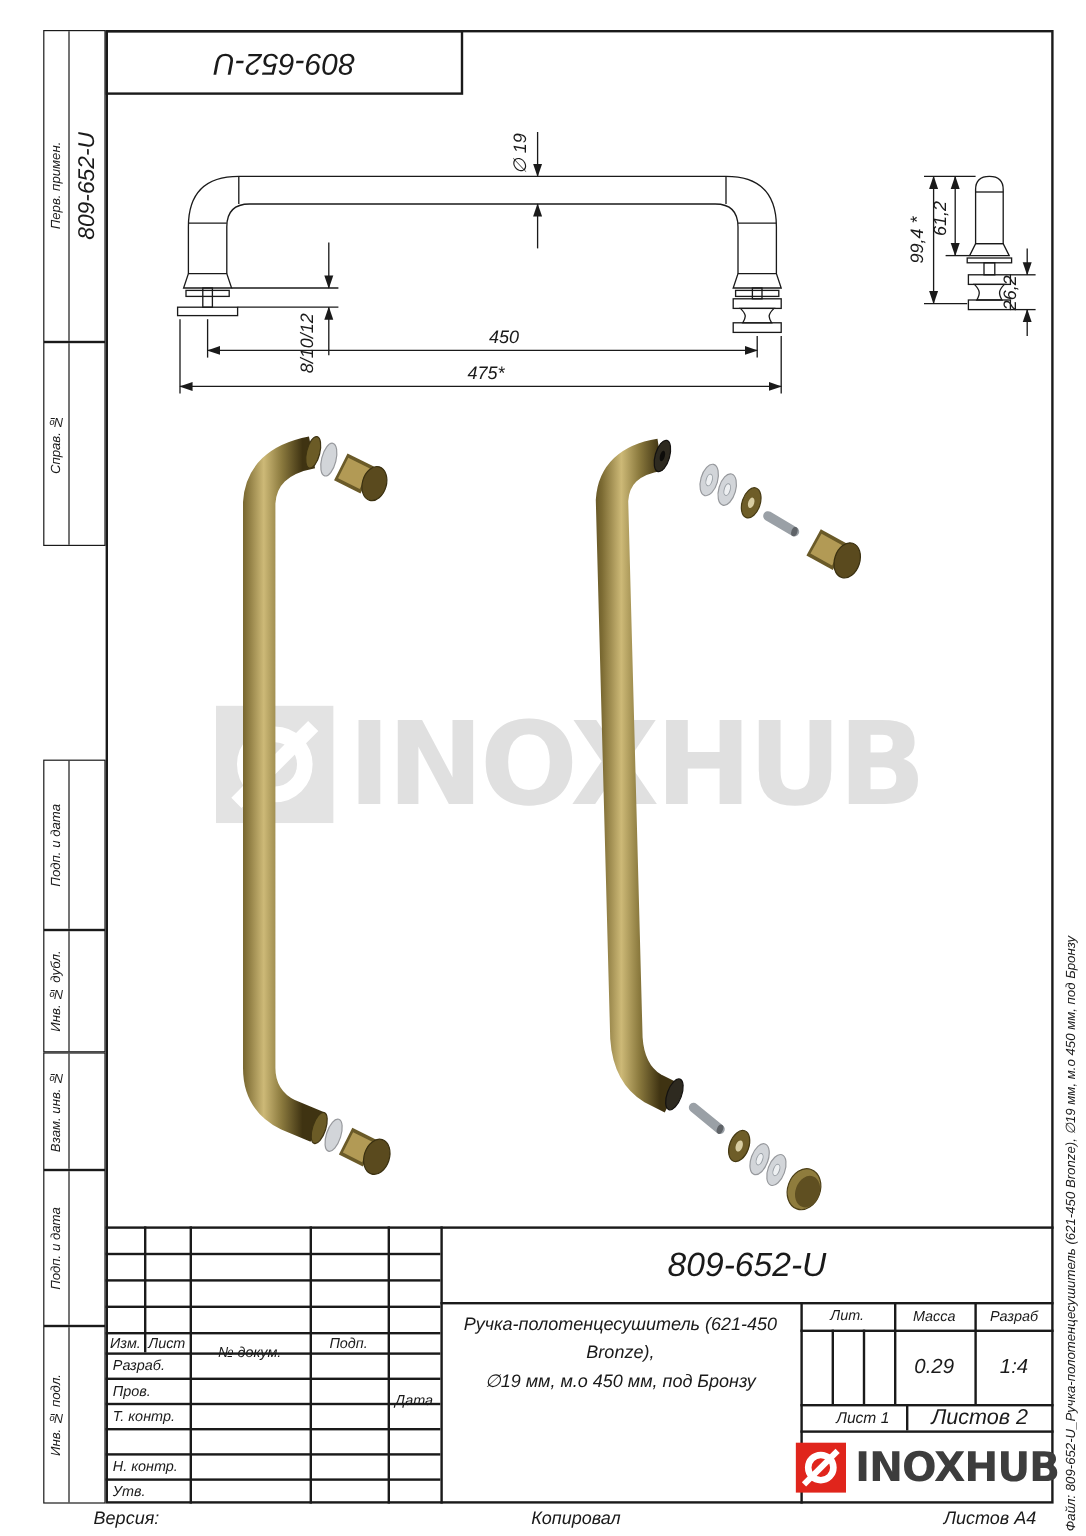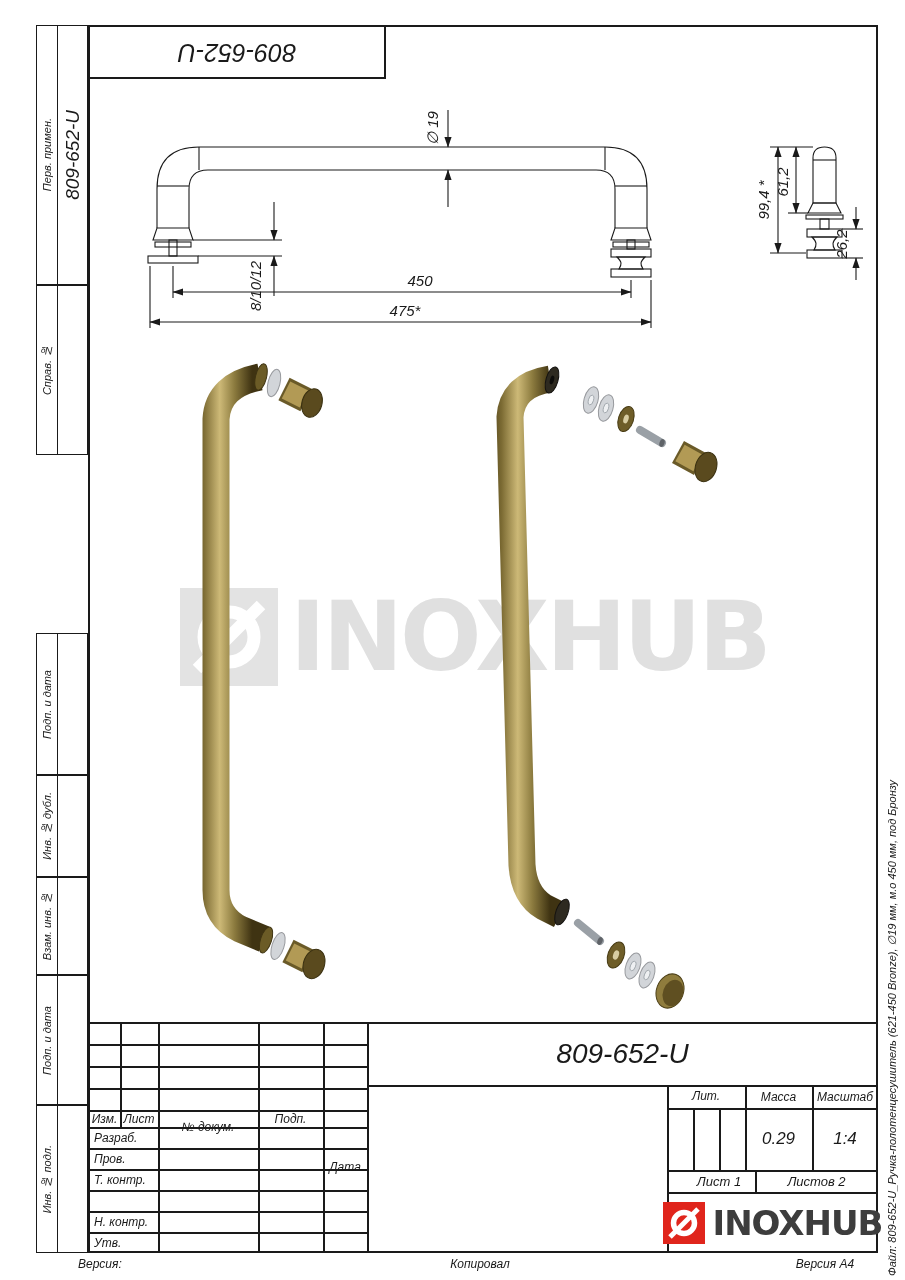--- a/index.html
+++ b/index.html
@@ -27,21 +27,21 @@
   .lbl{position:absolute;font-style:italic;font-size:12px;display:flex;
        align-items:center;justify-content:center;box-sizing:border-box;}
   .lbl.left{justify-content:flex-start;padding-left:5px;}
   .watermark{position:absolute;left:180px;top:588px;display:flex;
              align-items:center;gap:12px;}
   .watermark .wm-text{font-size:96px;font-weight:bold;color:#e0e0e0;
                       letter-spacing:-3px;line-height:96px;font-family:"DejaVu Sans",sans-serif;}
   .logo-box{display:flex;align-items:center;gap:8px;}
   .logo-text{font-size:34px;font-weight:800;color:#3d3d3d;letter-spacing:-1px;
              font-family:"DejaVu Sans",sans-serif;}
-  .footer-lbl{position:absolute;font-style:italic;font-size:12px;}
+  .footer-lbl{position:absolute;font-style:italic;font-size:15px;}
   .file-label{position:absolute;left:886px;top:1276px;width:520px;
               transform:rotate(-90deg);transform-origin:0 0;
               font-style:italic;font-size:11px;white-space:nowrap;}
   svg text.dim{font-family:"Liberation Sans",sans-serif;font-style:italic;
                font-size:15px;fill:#1a1a1a;}
   svg .thin{stroke:#1a1a1a;stroke-width:1.1;fill:none;}
 </style>
 </head>
 <body>
 
@@ -281,39 +281,41 @@
 
   <div class="lbl left" style="left:89px;top:1127px;width:68px;height:21px;">Разраб.</div>
   <div class="lbl left" style="left:89px;top:1148px;width:68px;height:21px;">Пров.</div>
   <div class="lbl left" style="left:89px;top:1169px;width:68px;height:21px;">Т. контр.</div>
   <div class="lbl left" style="left:89px;top:1211px;width:68px;height:21px;text-align:right;">Н. контр.</div>
   <div class="lbl left" style="left:89px;top:1232px;width:68px;height:21px;">Утв.</div>
 
   <div class="lbl" style="left:367px;top:1022px;width:511px;height:63px;font-size:28px;">809-652-U</div>
 
   <div class="abs" style="left:367px;top:1092px;width:300px;text-align:center;">
+    <div class="it" style="font-size:15px;line-height:1.6;">Ручка-полотенцесушитель (621-450 Bronze),</div>
+    <div class="it" style="font-size:15px;line-height:1.6;">∅19 мм, м.о 450 мм, под Бронзу</div>
   </div>
 
   <div class="lbl" style="left:667px;top:1085px;width:78px;height:21px;">Лит.</div>
   <div class="lbl" style="left:745px;top:1085px;width:67px;height:23px;">Масса</div>
-  <div class="lbl" style="left:812px;top:1085px;width:66px;height:23px;">Масштаб</div>
+  <div class="lbl" style="left:812px;top:1085px;width:66px;height:23px;">Разраб</div>
   <div class="lbl" style="left:745px;top:1108px;width:67px;height:62px;font-size:17px;">0.29</div>
   <div class="lbl" style="left:812px;top:1108px;width:66px;height:62px;font-size:17px;">1:4</div>
   <div class="lbl" style="left:667px;top:1170px;width:104px;height:22px;font-size:13px;">Лист 1</div>
-  <div class="lbl" style="left:755px;top:1170px;width:123px;height:22px;font-size:13px;">Листов 2</div>
+  <div class="lbl" style="left:755px;top:1170px;width:123px;height:22px;font-size:18px;">Листов 2</div>
 
   <div class="abs ctr" style="left:667px;top:1192px;width:211px;height:61px;">
     <div class="logo-box">
       <svg width="42" height="42">
         <rect width="42" height="42" fill="#e0251c"></rect>
         <circle cx="21" cy="21" r="10.5" stroke="#ffffff" stroke-width="5.5" fill="none"></circle>
         <line x1="7" y1="35" x2="35" y2="7" stroke="#ffffff" stroke-width="5"></line>
       </svg>
       <span class="logo-text">INOXHUB</span>
     </div>
   </div>
 
   <div class="footer-lbl" style="left:78px;top:1257px;">Версия:</div>
   <div class="footer-lbl" style="left:380px;top:1257px;width:200px;text-align:center;">Копировал</div>
-  <div class="footer-lbl" style="left:760px;top:1257px;width:130px;text-align:center;">Версия А4</div>
+  <div class="footer-lbl" style="left:760px;top:1257px;width:130px;text-align:center;">Листов А4</div>
   <div class="file-label">Файл: 809-652-U_Ручка-полотенцесушитель (621-450 Bronze), ∅19 мм, м.о 450 мм, под Бронзу</div>
 
 </div>
 
 </body></html>

